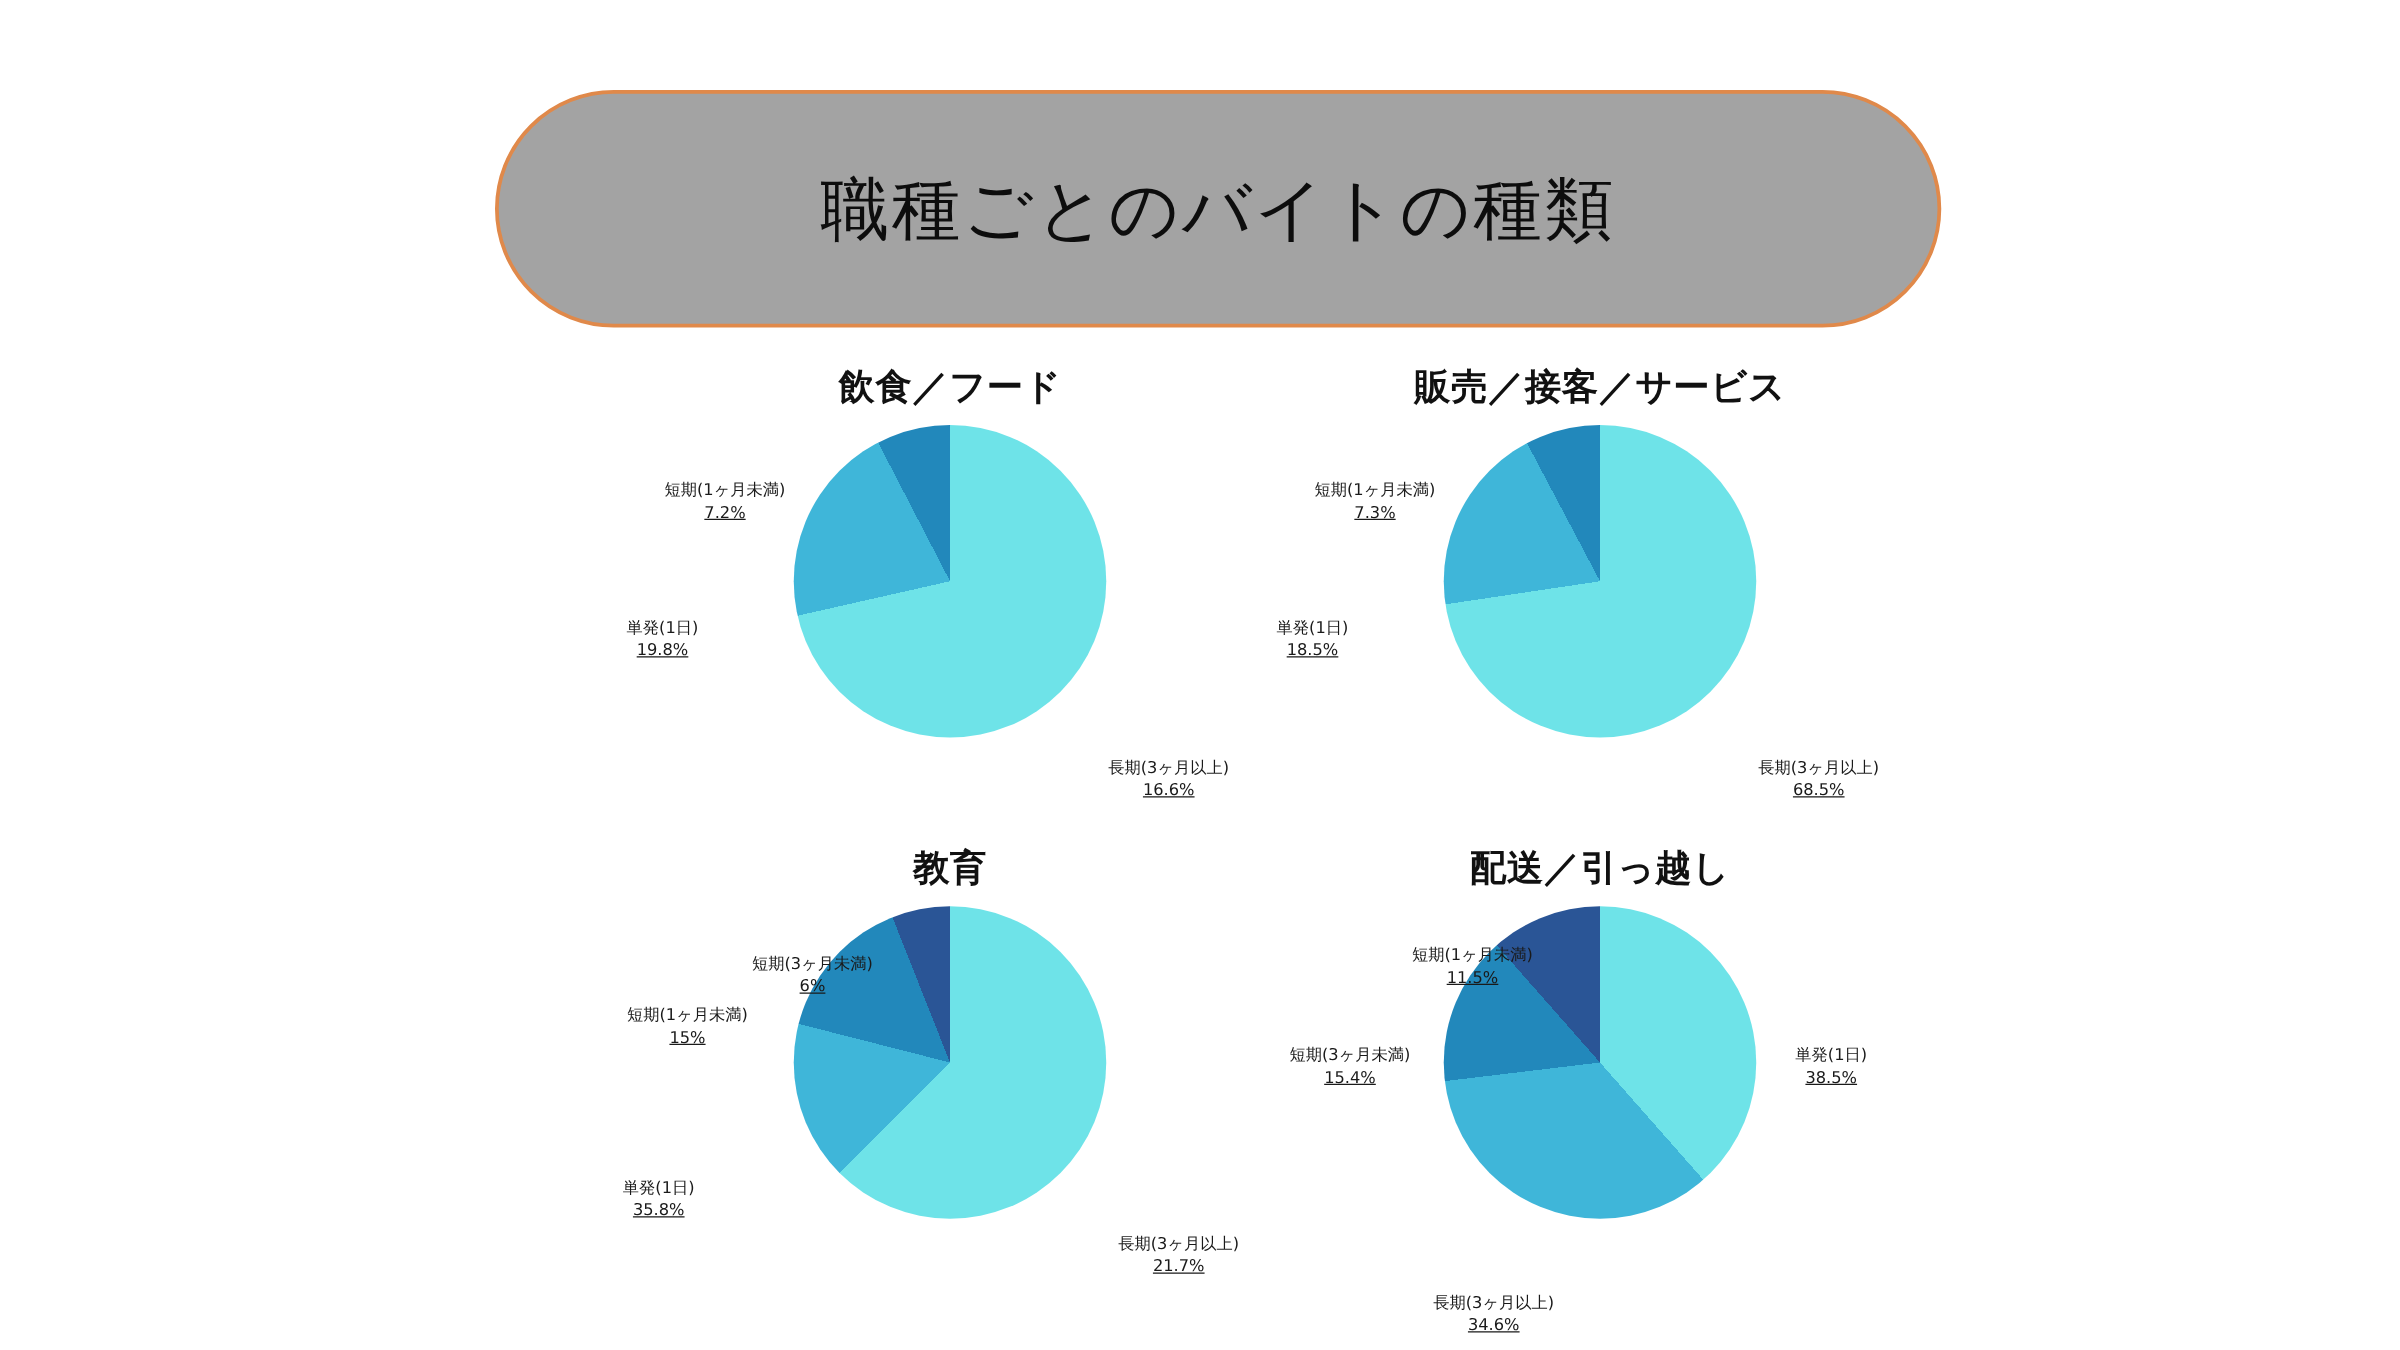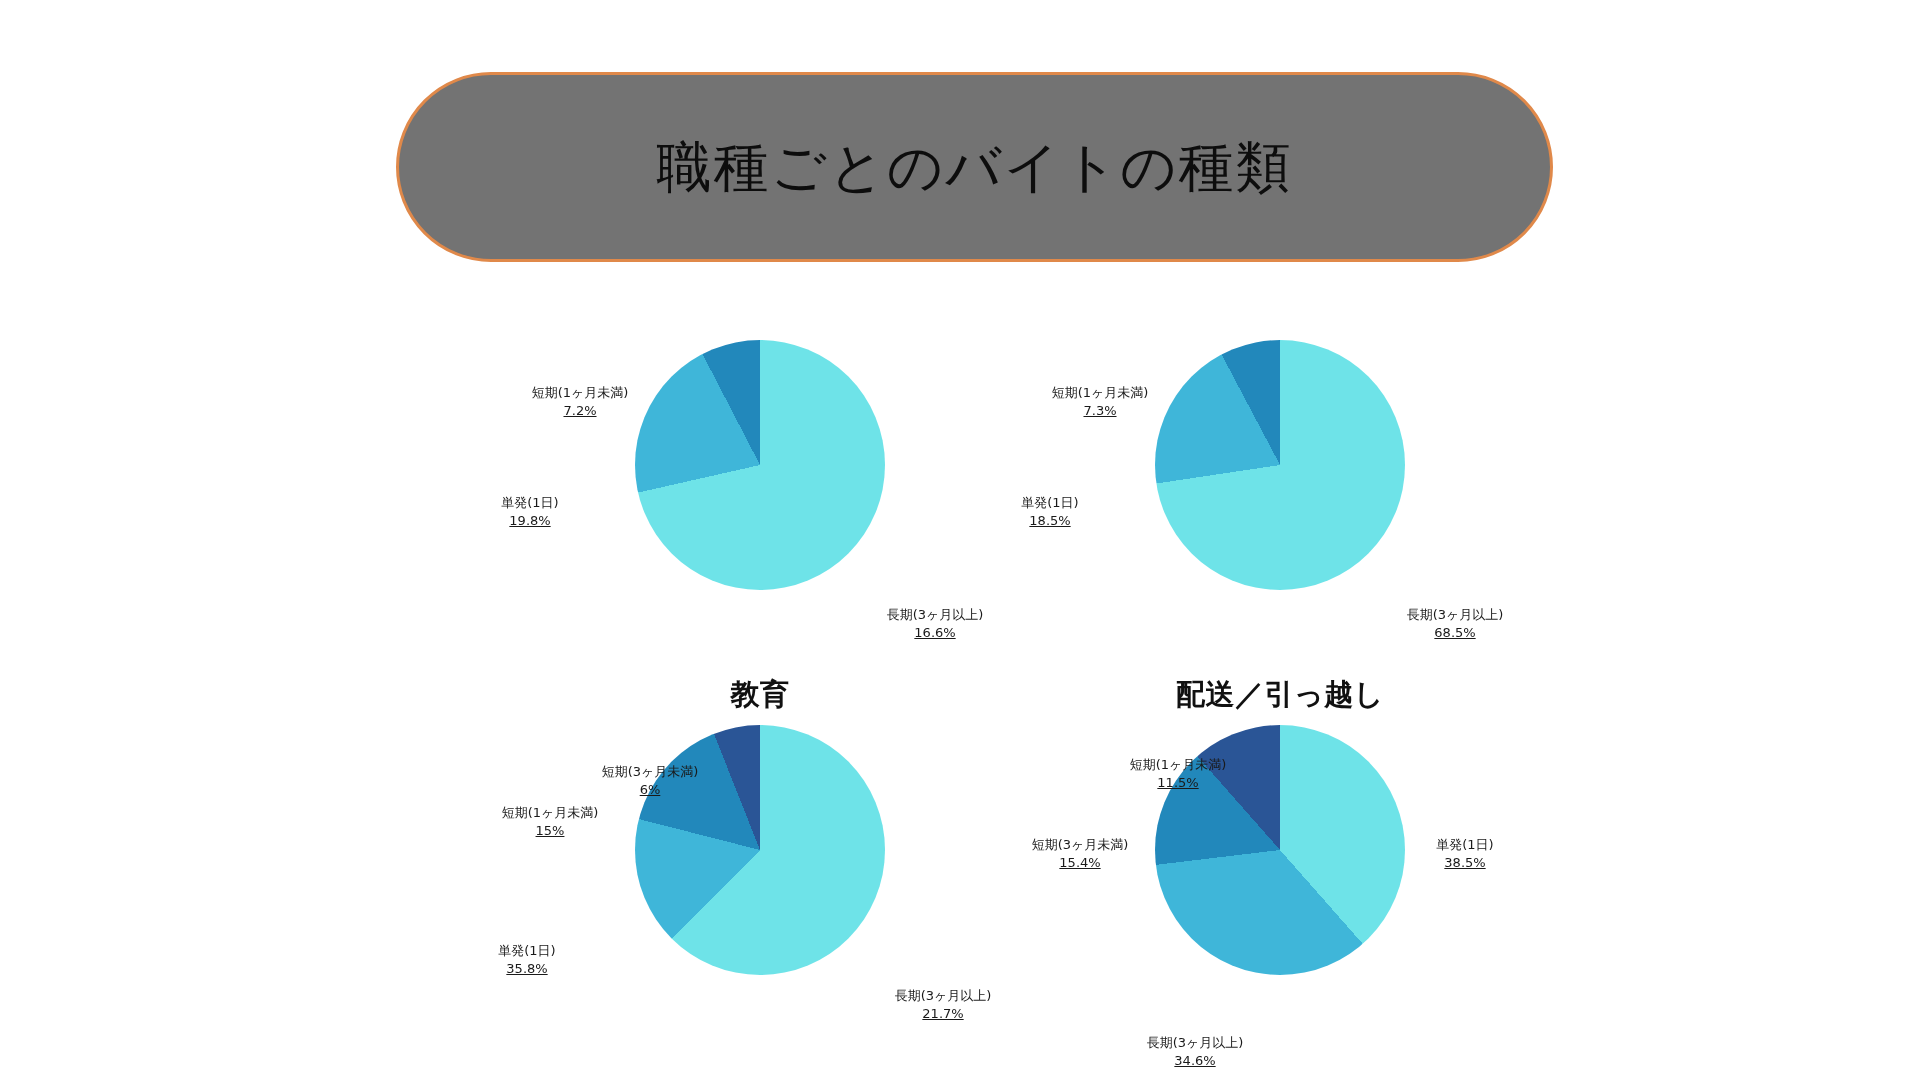--- a/index.html
+++ b/index.html
@@ -14,21 +14,21 @@
   .slide{position:absolute;inset:0;}
 
   
   .title-box{
     position:absolute;
     left:396px; top:72px;
     width:1157px; height:190px;
     box-sizing:border-box;
     border:3px solid #e0894a;
     border-radius:95px;
-    background:#737373;
+    background:#a3a3a3;
     display:flex;align-items:center;justify-content:center;
   }
   .title-text{
     font-size:55px;
     font-weight:400;
     color:#0d0d0d;
     letter-spacing:2px;
     line-height:1;
     font-family:"DejaVu Sans","Liberation Sans",sans-serif;
   }
@@ -89,38 +89,40 @@
 
 <div class="slide">
 
   <div class="title-box">
     <div class="title-text">職種ごとのバイトの種類</div>
   </div>
 
   <div class="charts">
 
     <div class="chart-cell cell-0">
+      <div class="chart-title">飲食／フード</div>
       <div class="pie-wrap">
         <div class="pie" id="pie0" style="background: conic-gradient(rgb(110, 227, 232) 0deg, rgb(110, 227, 232) 257.252deg, rgb(63, 182, 217) 257.252deg, rgb(63, 182, 217) 332.6deg, rgb(34, 136, 187) 332.6deg, rgb(34, 136, 187) 360deg);"></div>
       </div>
       <div class="dlabel" style="left:20px;top:50px;width:160px;">
         <span>短期(1ヶ月未満)</span>
         <span class="pct">7.2%</span>
       </div>
       <div class="dlabel" style="left:-15px;top:160px;width:130px;">
         <span>単発(1日)</span>
         <span class="pct">19.8%</span>
       </div>
       <div class="dlabel" style="left:370px;top:272px;width:170px;">
         <span>長期(3ヶ月以上)</span>
         <span class="pct">16.6%</span>
       </div>
     </div>
 
     <div class="chart-cell cell-1">
+      <div class="chart-title">販売／接客／サービス</div>
       <div class="pie-wrap">
         <div class="pie" id="pie1" style="background: conic-gradient(rgb(110, 227, 232) 0deg, rgb(110, 227, 232) 261.506deg, rgb(63, 182, 217) 261.506deg, rgb(63, 182, 217) 332.131deg, rgb(34, 136, 187) 332.131deg, rgb(34, 136, 187) 360deg);"></div>
       </div>
       <div class="dlabel" style="left:20px;top:50px;width:160px;">
         <span>短期(1ヶ月未満)</span>
         <span class="pct">7.3%</span>
       </div>
       <div class="dlabel" style="left:-15px;top:160px;width:130px;">
         <span>単発(1日)</span>
         <span class="pct">18.5%</span>

